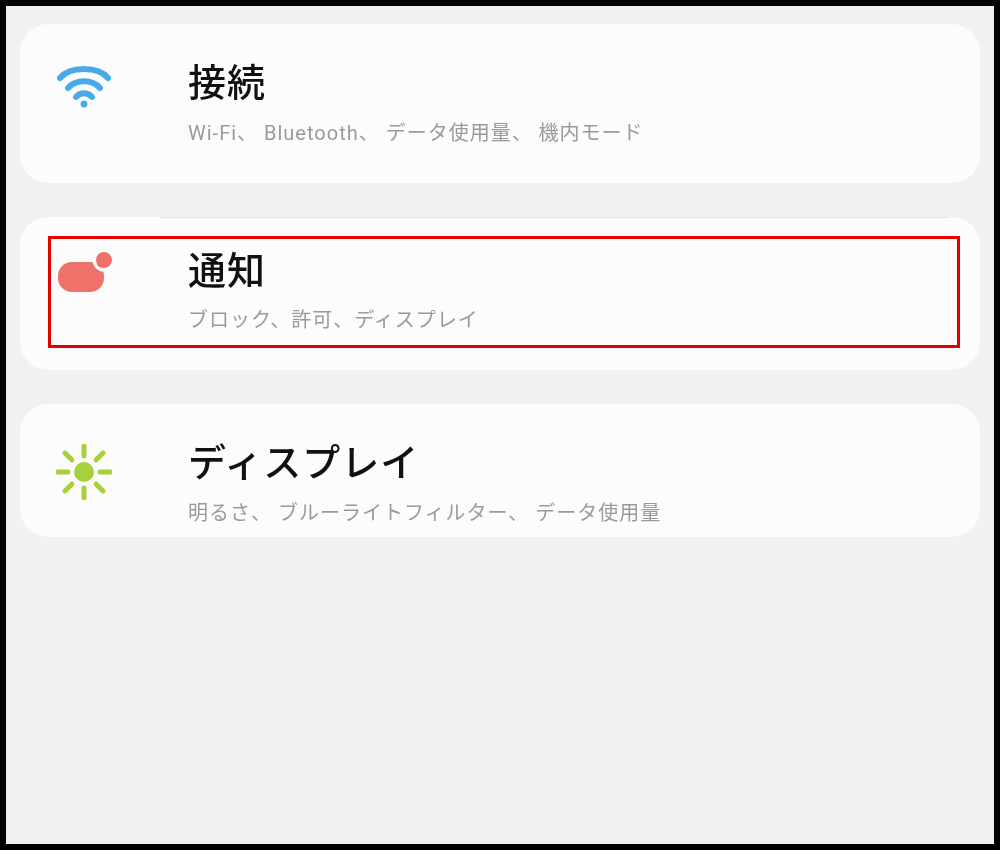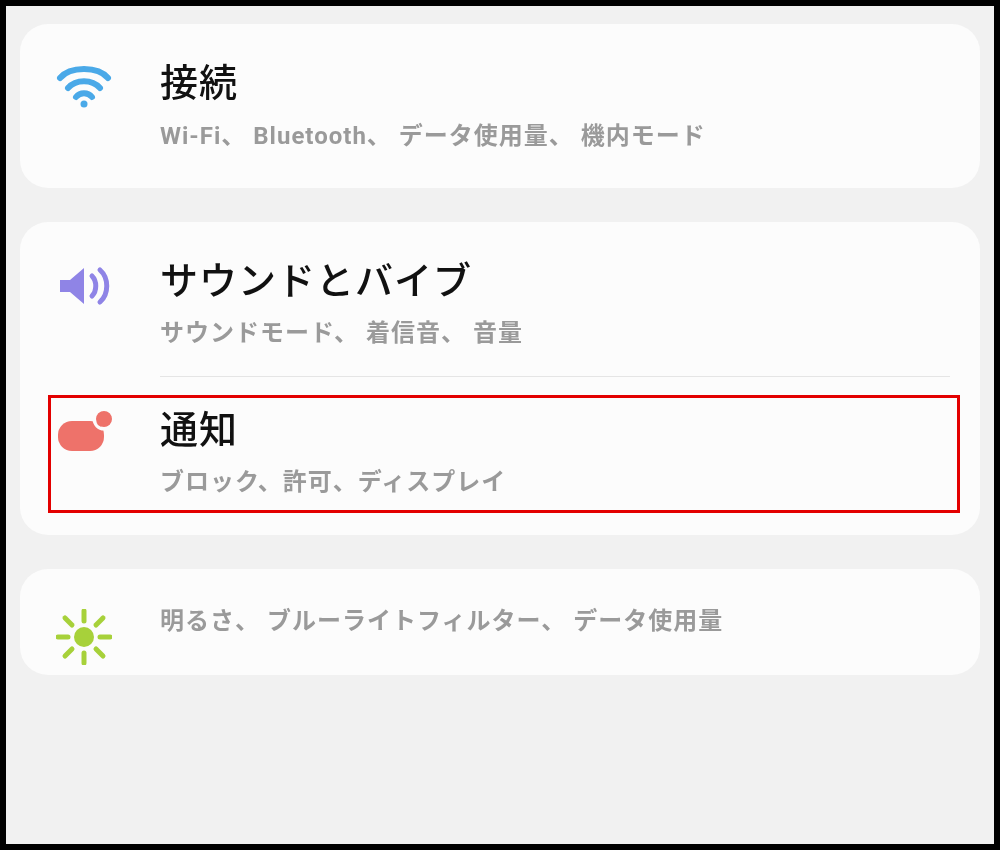--- a/index.html
+++ b/index.html
@@ -18,20 +18,21 @@
       background: #fcfcfc;
       border-radius: 28px;
       margin-bottom: 34px;
       overflow: hidden;
     }
     .settings-row {
       display: flex;
       align-items: flex-start;
       padding: 36px 30px 36px 30px;
       position: relative;
+      gap: 28px;
     }
     .settings-row.compact-bottom {
       padding-bottom: 26px;
     }
     .settings-row.compact-top {
       padding-top: 30px;
     }
     .icon-wrap {
       width: 110px;
       flex: 0 0 110px;
@@ -47,25 +48,24 @@
     }
     .title {
       font-size: 38px;
       font-weight: 500;
       color: #111;
       letter-spacing: 1px;
       line-height: 1.25;
       margin-bottom: 12px;
     }
     .subtitle {
-      font-size: 24px;
+      font-size: 20px;
       color: #9a9a9a;
       letter-spacing: 1px;
       line-height: 1.35;
-      font-weight: bold;
     }
     .divider {
       height: 1px;
       background: #e5e5e5;
       margin-left: 140px;
       margin-right: 30px;
     }
     .highlight-box {
       position: absolute;
       border: 3px solid #e30000;
@@ -99,33 +99,20 @@
         </svg>
       </div>
       <div class="text-wrap">
         <div class="title">接続</div>
         <div class="subtitle">Wi-Fi、 Bluetooth、 データ使用量、 機内モード</div>
       </div>
     </div>
   </div>
 
   <div class="card">
-    <div class="settings-row compact-bottom">
-      <div class="icon-wrap">
-        <svg width="56" height="48" viewBox="0 0 56 48">
-          <path d="M4 18 L4 30 L14 30 L28 42 L28 6 L14 18 Z" fill="#8f84e6"></path>
-          <path d="M36 14 C41 19, 41 29, 36 34" stroke="#8f84e6" stroke-width="5" fill="none" stroke-linecap="round"></path>
-          <path d="M44 8 C53 16, 53 32, 44 40" stroke="#8f84e6" stroke-width="5" fill="none" stroke-linecap="round"></path>
-        </svg>
-      </div>
-      <div class="text-wrap">
-        <div class="title">サウンドとバイブ</div>
-        <div class="subtitle">サウンドモード、 着信音、 音量</div>
-      </div>
-    </div>
 
     <div class="divider"></div>
 
     <div class="settings-row compact-top">
       <div class="icon-wrap">
         <svg width="58" height="42" viewBox="0 0 58 42">
           <rect x="2" y="10" width="46" height="30" rx="14" fill="#ee726a"></rect>
           <circle cx="48" cy="8" r="8" fill="#ee726a"></circle>
           <circle cx="48" cy="8" r="10" fill="none" stroke="#fcfcfc" stroke-width="3"></circle>
         </svg>
@@ -149,18 +136,19 @@
             <line x1="2" y1="28" x2="12" y2="28"></line>
             <line x1="44" y1="28" x2="54" y2="28"></line>
             <line x1="9" y1="9" x2="16" y2="16"></line>
             <line x1="40" y1="40" x2="47" y2="47"></line>
             <line x1="9" y1="47" x2="16" y2="40"></line>
             <line x1="40" y1="16" x2="47" y2="9"></line>
           </g>
         </svg>
       </div>
       <div class="text-wrap">
+        <div class="title">ディスプレイ</div>
         <div class="subtitle">明るさ、 ブルーライトフィルター、 データ使用量</div>
       </div>
     </div>
   </div>
 
 </div>
 
 </body></html>

